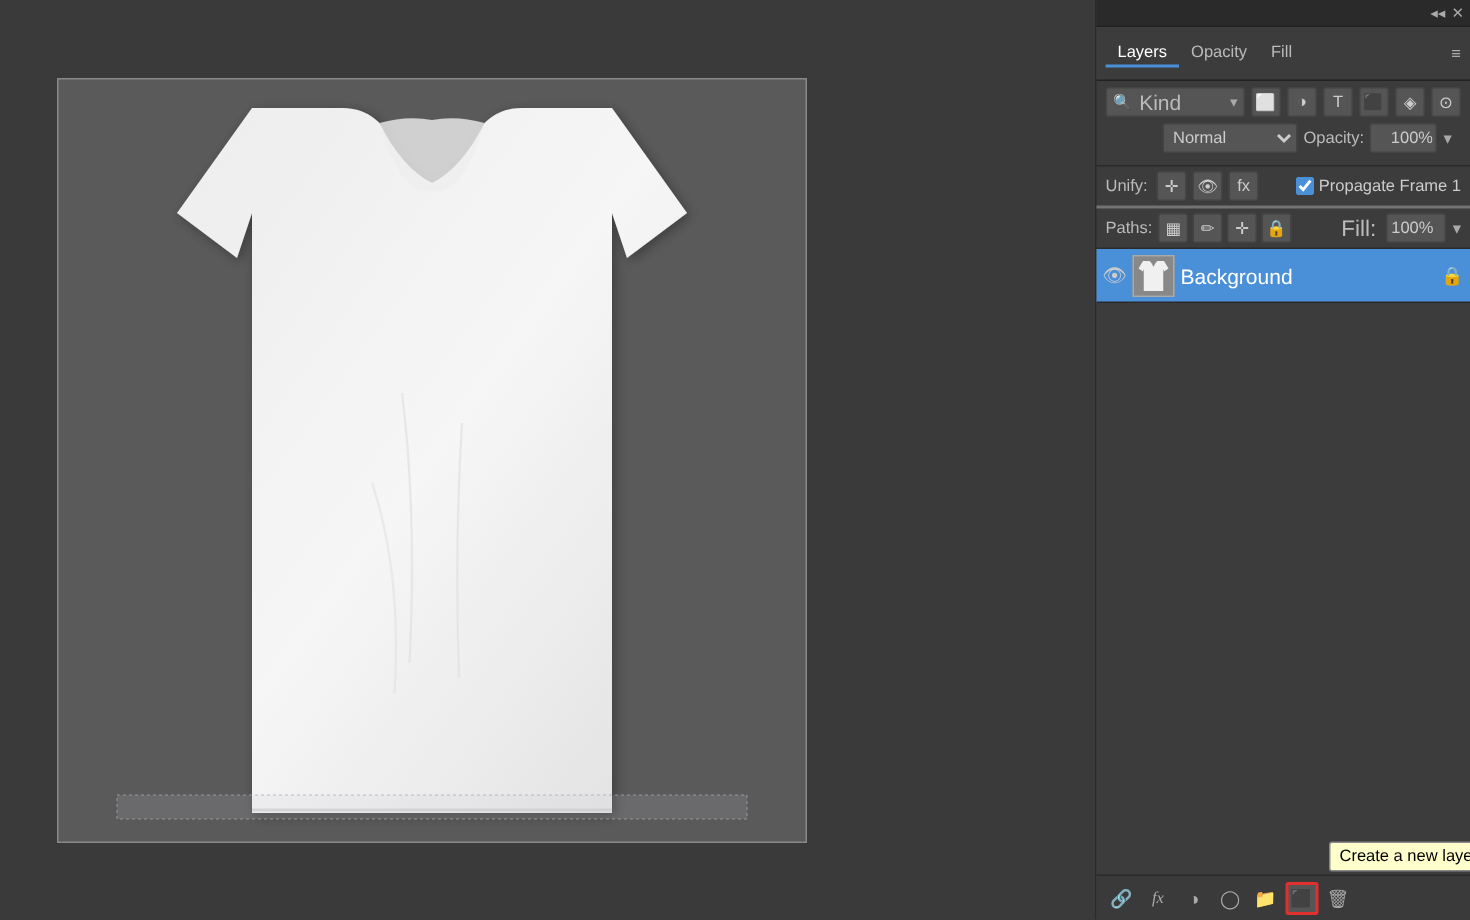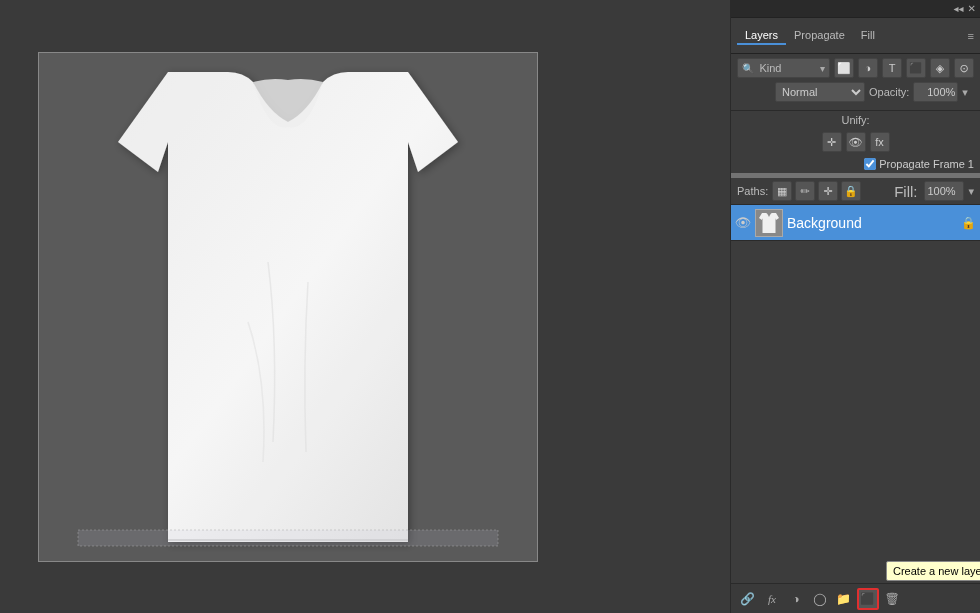--- a/index.html
+++ b/index.html
@@ -124,21 +124,21 @@
     }
 
     .search-icon {
       color: #aaa;
       font-size: 10px;
       margin-right: 3px;
     }
 
     .kind-label {
       color: #bbb;
-      font-size: 11px;
+      font-size: 14px;
       margin-left: 2px;
     }
 
     select.panel-select {
       background: #555;
       border: 1px solid #444;
       color: #ccc;
       font-size: 11px;
       padding: 1px 2px;
       height: 20px;
@@ -181,22 +181,21 @@
       text-align: right;
       padding-right: 2px;
       border-radius: 2px;
     }
 
     .unify-row {
       display: flex;
       align-items: center;
       gap: 6px;
       padding: 3px 6px;
-      border-bottom: 5px solid #737373;
-      flex-direction: column;
+      border-bottom: 2px solid #737373;
     }
 
     .unify-label {
       color: #bbb;
       font-size: 11px;
     }
 
     .unify-icons {
       display: flex;
       gap: 4px;
@@ -413,21 +412,21 @@
 <div class="right-panel">
   <div class="panel-inner">
 
     <div class="panel-top-bar">
       <span class="panel-top-bar-icon">◂◂</span>
       <span class="panel-top-bar-icon" style="margin-left:4px;">✕</span>
     </div>
 
     <div class="tabs-row">
       <div class="tab active">Layers</div>
-      <div class="tab">Propagate</div>
+      <div class="tab">Opacity</div>
       <div class="tab">Fill</div>
       <span style="margin-left:auto; color:#aaa; font-size:11px; cursor:pointer;">≡</span>
     </div>
 
     <div class="panel-controls">
       <div class="control-row">
         <div class="search-bar">
           <span class="search-icon">🔍</span>
           <span class="kind-label">Kind</span>
           <span style="margin-left:auto; color:#aaa; font-size:10px;">▾</span>

